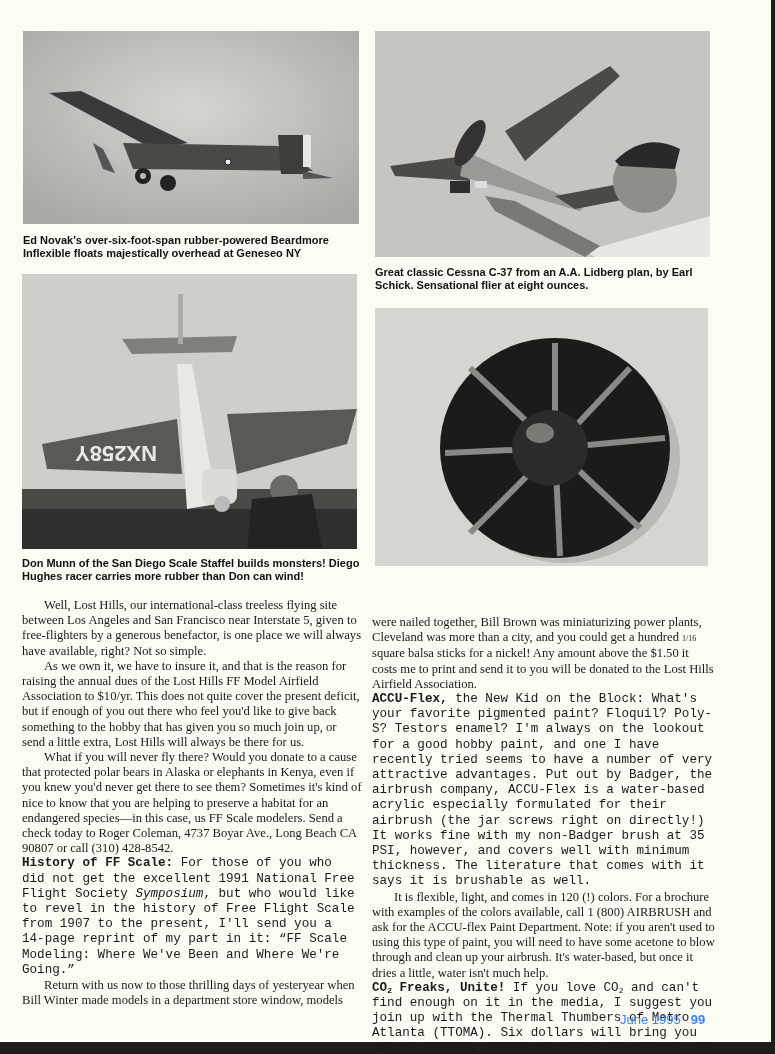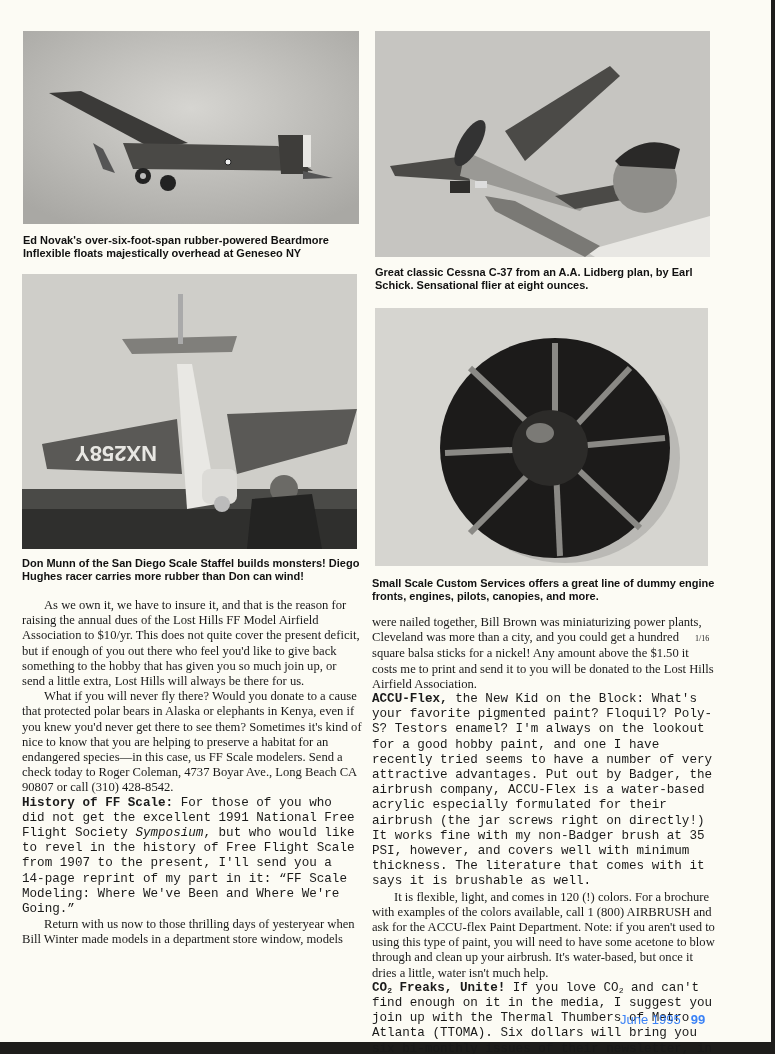--- a/index.html
+++ b/index.html
@@ -30,21 +30,21 @@
   .col p { margin: 0; }
   .col p.indent { text-indent: 22px; }
   .col p.gap { margin-top: 0; font-family: Liberation Mono, monospace; }
   .col b { font-weight: bold; }
   .folio {
     position: absolute; left: 620px; top: 1012px;
     font-family: "Liberation Sans", sans-serif; font-size: 13px; color: #3b82f6;
   }
   .folio .num { font-weight: bold; margin-left: 10px; }
   sub { font-size: 8px; vertical-align: -2px; line-height: 0; }
-  .frac { font-size: 8px; margin-left: 13px; }
+  .frac { font-size: 8px; }
 </style>
 </head>
 <body>
 
 <div class="page">
 
   <div class="photo" style="left:23px;top:31px;width:336px;height:193px;background:#bdbcb8;">
     <svg viewBox="0 0 336 193">
       <defs>
           <radialGradient id="sky1" cx="0.5" cy="0.4" r="0.7">
@@ -116,23 +116,23 @@
         <line x1="180" y1="140" x2="265" y2="220"></line>
         <line x1="180" y1="140" x2="185" y2="248"></line>
         <line x1="180" y1="140" x2="95" y2="225"></line>
         <line x1="180" y1="140" x2="70" y2="145"></line>
         <line x1="180" y1="140" x2="95" y2="60"></line>
       </g>
       <circle cx="175" cy="140" r="38" fill="#2c2b29"></circle>
       <ellipse cx="165" cy="125" rx="14" ry="10" fill="#7b7a76"></ellipse>
     </svg>
   </div>
-  <div class="caption" style="left:372px;top:577px;width:345px;">Small Scale Custom Services offers a great line of dummy engine fronts, engines, pilots, canopies, and more.</div>
 
   <div class="col" style="left:22px;top:598px;width:340px;">
+    <p class="indent">Well, Lost Hills, our international-class treeless flying site between Los Angeles and San Francisco near Interstate 5, given to free-flighters by a generous benefactor, is one place we will always have available, right? Not so simple.</p>
     <p class="indent">As we own it, we have to insure it, and that is the reason for raising the annual dues of the Lost Hills FF Model Airfield Association to $10/yr. This does not quite cover the present deficit, but if enough of you out there who feel you'd like to give back something to the hobby that has given you so much join up, or send a little extra, Lost Hills will always be there for us.</p>
     <p class="indent">What if you will never fly there? Would you donate to a cause that protected polar bears in Alaska or elephants in Kenya, even if you knew you'd never get there to see them? Sometimes it's kind of nice to know that you are helping to preserve a habitat for an endangered species—in this case, us FF Scale modelers. Send a check today to Roger Coleman, 4737 Boyar Ave., Long Beach CA 90807 or call (310) 428-8542.</p>
     <p class="gap"><b>History of FF Scale:</b><span> For those of you who did not get the excellent 1991 National Free Flight Society </span><i>Symposium</i><span>, but who would like to revel in the history of Free Flight Scale from 1907 to the present, I'll send you a 14-page reprint of my part in it: “FF Scale Modeling: Where We've Been and Where We're Going.”</span></p>
     <p class="indent">Return with us now to those thrilling days of yesteryear when Bill Winter made models in a department store window, models</p>
   </div>
 
   <div class="col" style="left:372px;top:615px;width:345px;">
     <p><span>were nailed together, Bill Brown was miniaturizing power plants, Cleveland was more than a city, and you could get a hundred </span><span class="frac">1/16</span><span> square balsa sticks for a nickel! Any amount above the $1.50 it costs me to print and send it to you will be donated to the Lost Hills Airfield Association.</span></p>
     <p class="gap"><b>ACCU-Flex,</b><span> the New Kid on the Block: What's your favorite pigmented paint? Floquil? Poly-S? Testors enamel? I'm always on the lookout for a good hobby paint, and one I have recently tried seems to have a number of very attractive advantages. Put out by Badger, the airbrush company, ACCU-Flex is a water-based acrylic especially formulated for their airbrush (the jar screws right on directly!) It works fine with my non-Badger brush at 35 PSI, however, and covers well with minimum thickness. The literature that comes with it says it is brushable as well.</span></p>
     <p class="indent">It is flexible, light, and comes in 120 (!) colors. For a brochure with examples of the colors available, call 1 (800) AIRBRUSH and ask for the ACCU-flex Paint Department. Note: if you aren't used to using this type of paint, you will need to have some acetone to blow through and clean up your airbrush. It's water-based, but once it dries a little, water isn't much help.</p>

